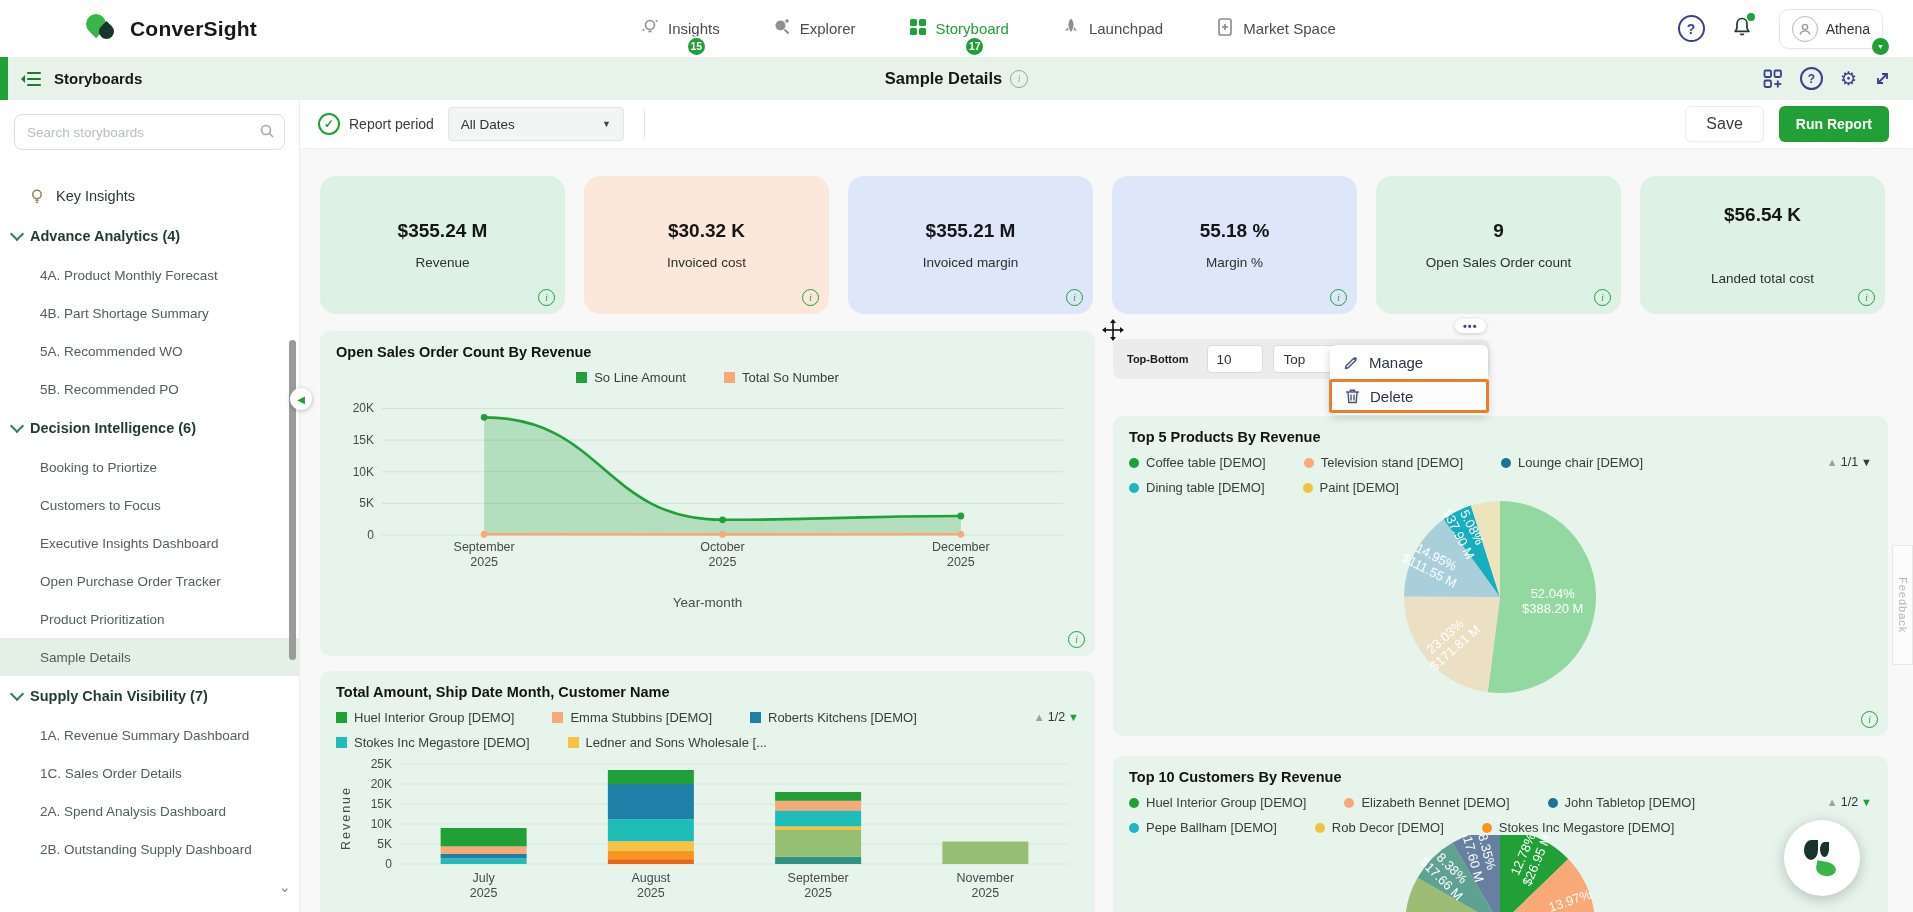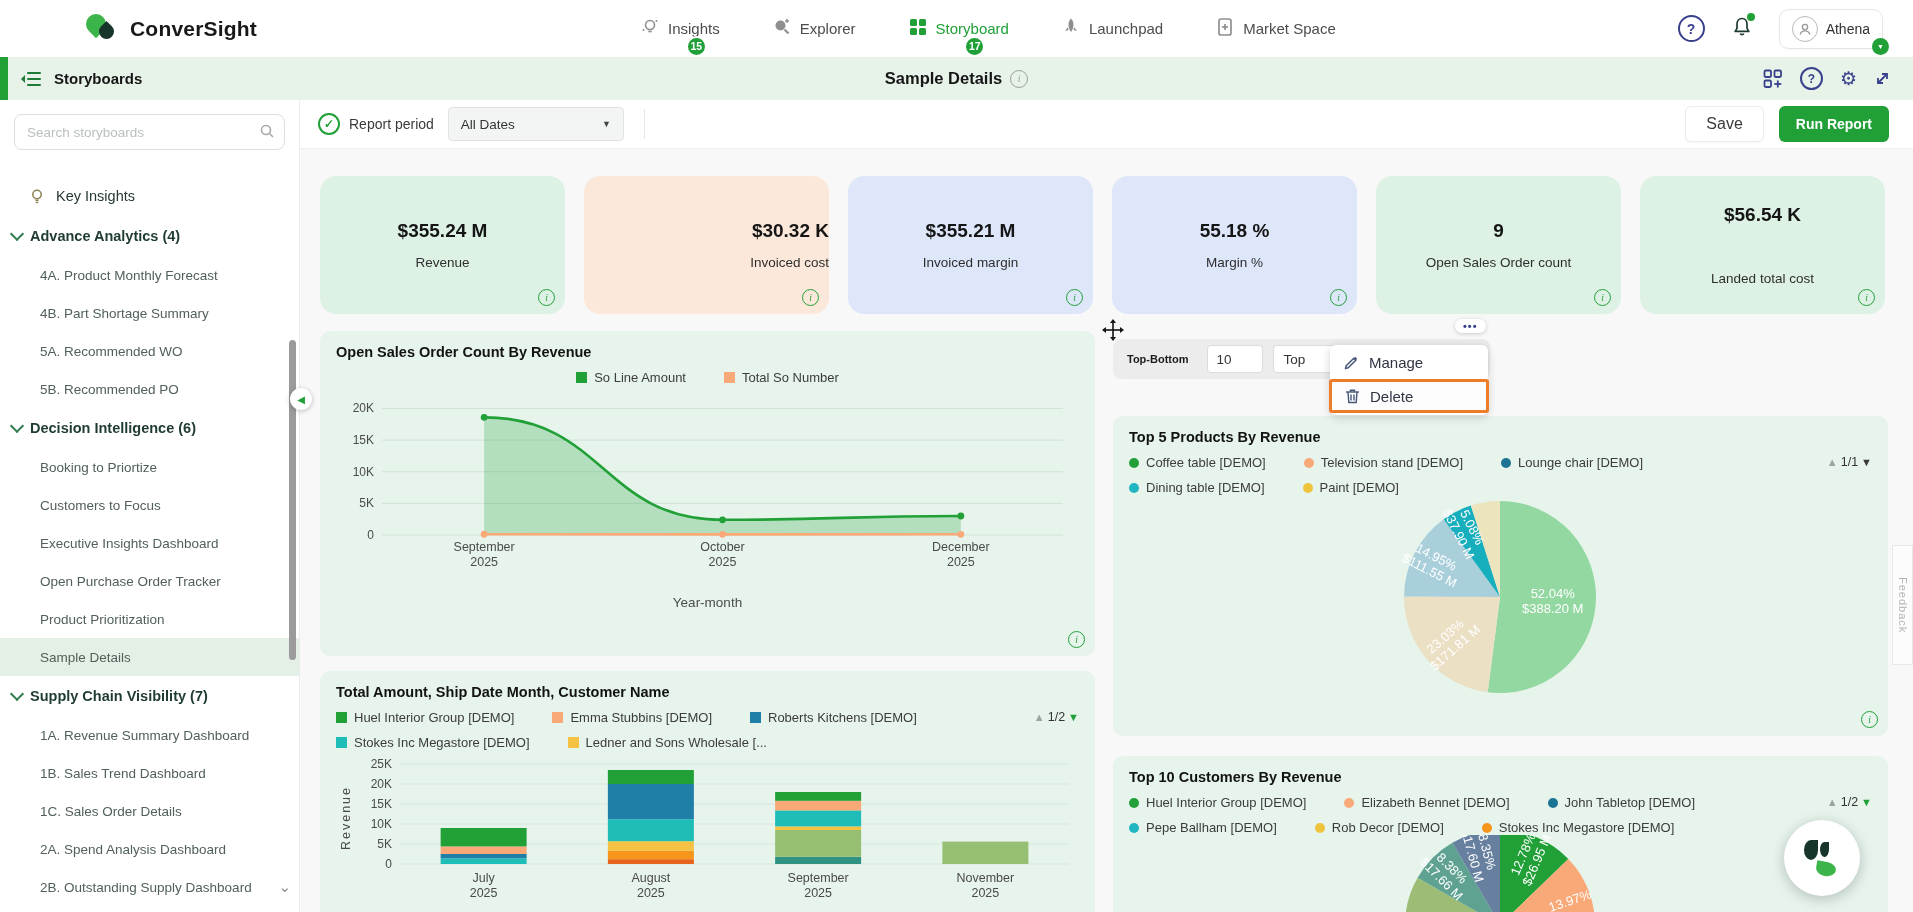--- a/index.html
+++ b/index.html
@@ -280,21 +280,20 @@
         <div class="side-item">Customers to Focus</div>
         <div class="side-item">Executive Insights Dashboard</div>
         <div class="side-item">Open Purchase Order Tracker</div>
         <div class="side-item">Product Prioritization</div>
         <div class="side-item sel">Sample Details</div>
         <div class="sec-head">
           <span class="chev"></span>
           <span class="sec-label">Supply Chain Visibility (7)</span>
         </div>
         <div class="side-item">1A. Revenue Summary Dashboard</div>
-        <div class="side-item">1B. Sales Trend Dashboard</div>
         <div class="side-item">1C. Sales Order Details</div>
         <div class="side-item">2A. Spend Analysis Dashboard</div>
         <div class="side-item">2B. Outstanding Supply Dashboard</div>
       </div>
     <div class="side-scroll"></div>
     <div class="side-more">⌄</div>
   </div>
   <div class="collapse-tab">◀</div>
 
   <div class="main">
@@ -310,21 +309,21 @@
       <div class="run-btn">Run Report</div>
     </div>
 
     <div class="canvas">
       <div class="kpi-row" id="kpi-mount">
           <div class="kpi" style="background: rgb(221, 242, 229);">
             <div class="kpi-val">$355.24 M</div>
             <div class="kpi-lab">Revenue</div>
             <span class="info-i">i</span>
           </div>
-          <div class="kpi" style="background: rgb(251, 232, 218); align-items: flex-end;">
+          <div class="kpi" style="background: rgb(251, 232, 218);">
             <div class="kpi-val">$30.32 K</div>
             <div class="kpi-lab">Invoiced cost</div>
             <span class="info-i">i</span>
           </div>
           <div class="kpi" style="background: rgb(221, 231, 249);">
             <div class="kpi-val">$355.21 M</div>
             <div class="kpi-lab">Invoiced margin</div>
             <span class="info-i">i</span>
           </div>
           <div class="kpi" style="background: rgb(221, 231, 249);">

